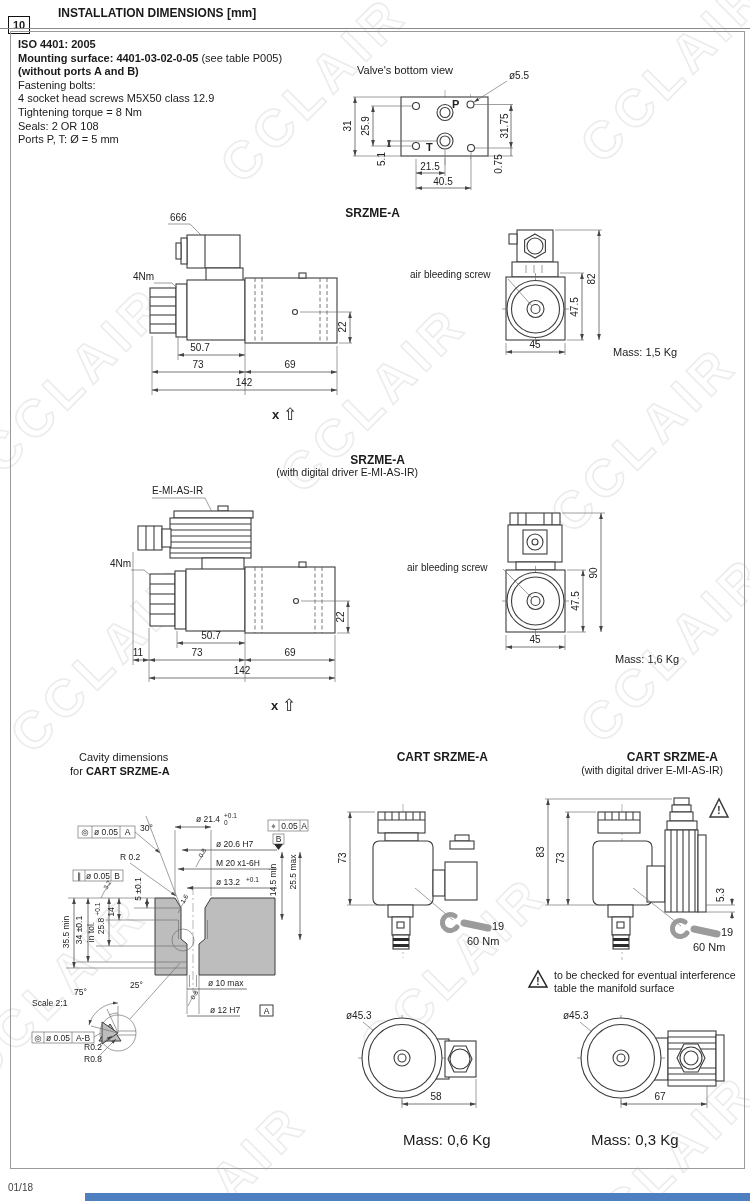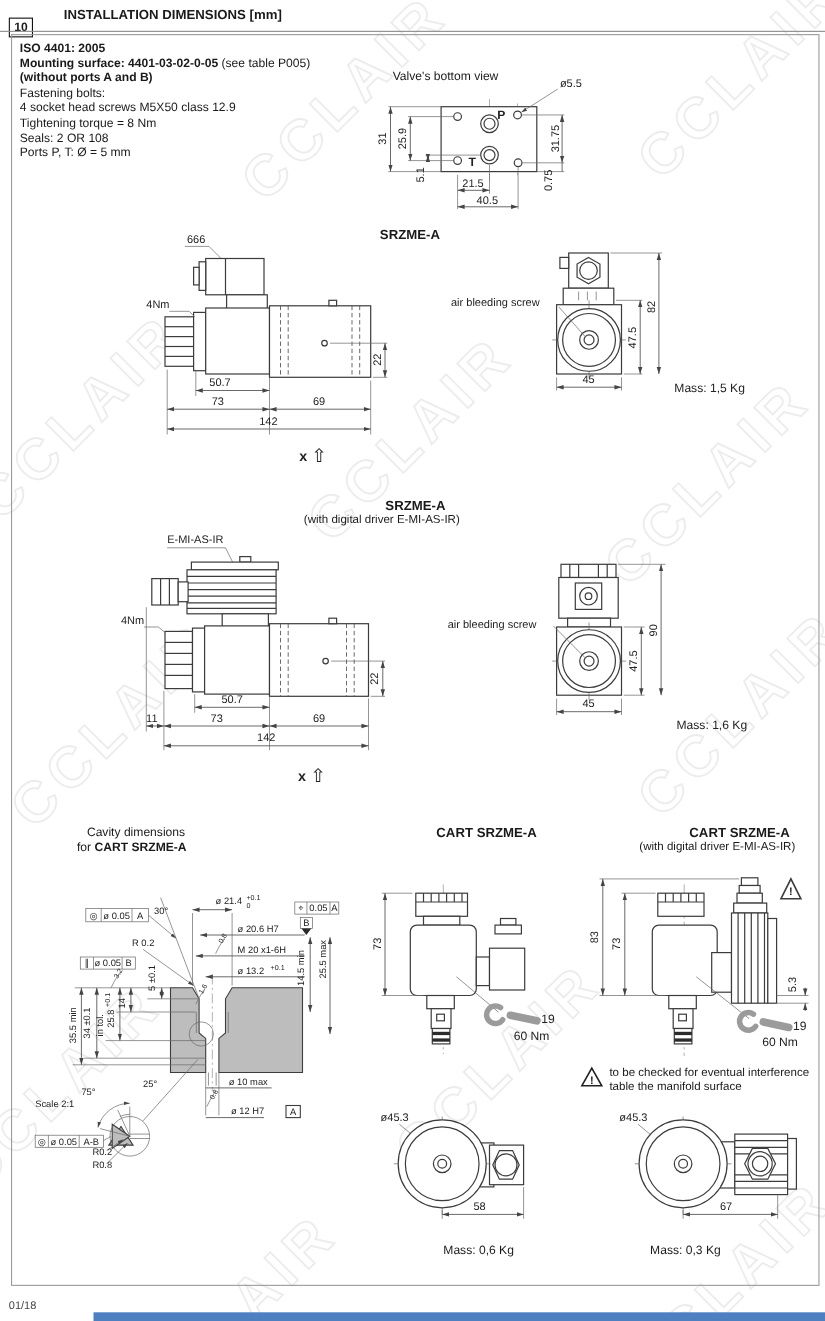--- a/index.html
+++ b/index.html
@@ -12,21 +12,21 @@
   .hdr-num{position:absolute;left:8px;top:16px;width:20px;height:16px;border:1.6px solid #111;
            font:bold 11px/16px "Liberation Sans",sans-serif;text-align:center;}
   .hdr-title{position:absolute;left:34px;top:6px;font:bold 12px "Liberation Sans",sans-serif;padding-left:24px;}
   .toprule{position:absolute;left:0;top:28px;width:750px;height:0;border-top:1px solid #8a8a8a;}
   .frame{position:absolute;left:10px;top:31px;width:733px;height:1136px;border:1px solid #9a9a9a;}
   .specs{position:absolute;left:18px;top:38px;font-size:11px;line-height:13.6px;}
   .specs .bold{font-weight:bold;}
   .dtitle{position:absolute;font-size:11px;}
   .dtitle.bold{font-weight:bold;font-size:12px;}
   .center{text-align:right;}
-  .massline{position:absolute;font-size:11px;}
+  .massline{position:absolute;font-size:15px;}
   .note{position:absolute;left:528px;top:969px;display:flex;gap:6px;align-items:flex-start;width:215px;}
   .note .txt{font-size:10.5px;line-height:12.5px;}
   .footer{position:absolute;left:8px;top:1182px;font-size:10px;color:#444;}
   .bluebar{position:absolute;left:85px;top:1193px;width:665px;height:8px;background:#4e7fc0;}
   svg{position:absolute;overflow:visible;}
   svg text{font-family:"Liberation Sans",sans-serif;font-size:10px;fill:#222;}
   svg .b{font-weight:bold;}
   svg .t6{font-size:6.5px;} svg .t8{font-size:8.5px;} svg .t11{font-size:11px;} svg .t13{font-size:13px;} svg .t17{font-size:17px;}
   .ln{stroke:#3c3c3c;stroke-width:1.1;fill:none;}
   .lf{stroke:#3c3c3c;stroke-width:1.1;fill:#fff;}

